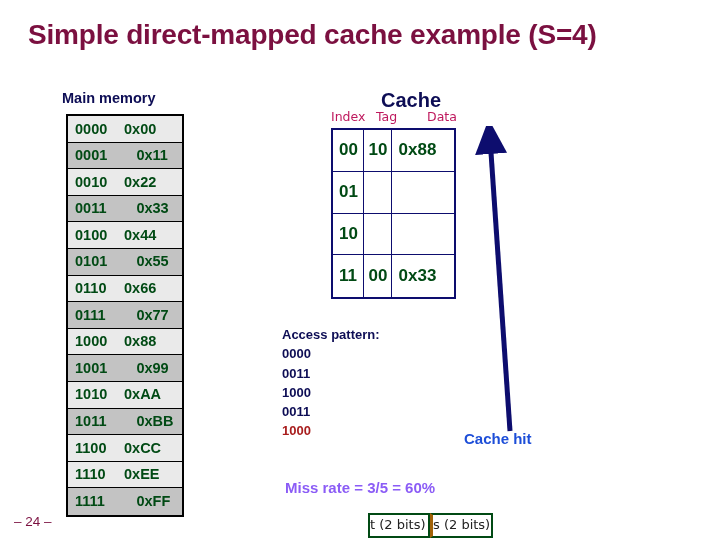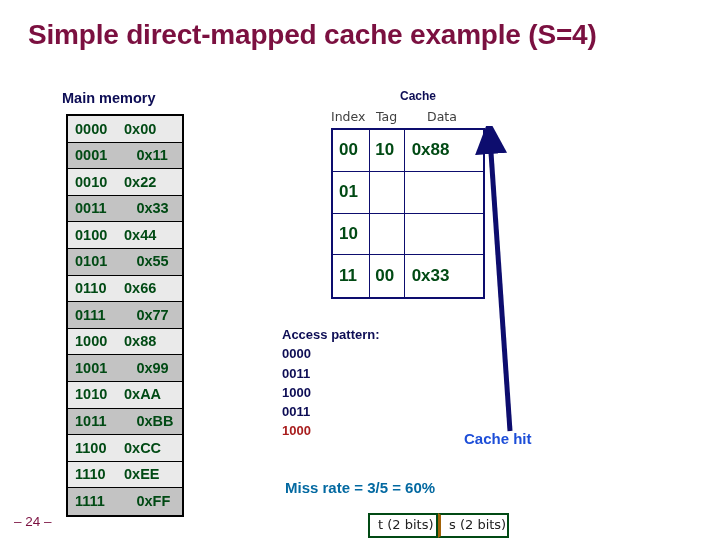--- a/index.html
+++ b/index.html
@@ -32,21 +32,21 @@
 
   
   .caption {
     position: absolute;
     color: #0d0d55;
     font-size: 14.5px;
     font-weight: bold;
     white-space: nowrap;
   }
   #mm-caption { left: 62px; top: 82px; }
-  #cache-caption { left: 400px; top: 81px; font-size: 12px; }
+  #cache-caption { left: 381px; top: 81px; font-size: 20px; }
 
   
   #mem-table {
     position: absolute;
     left: 66px;
     top: 106px;
     width: 114px;
     border: 2px solid #000000;
     box-sizing: content-box;
   }
@@ -67,34 +67,34 @@
   .mem-addr { width: 56px; padding-left: 7px; box-sizing: border-box; }
   .mem-val  { width: 54px; box-sizing: border-box; }
 
   
   #cache-head {
     position: absolute;
     left: 331px;
     top: 101px;
     width: 158px;
     height: 16px;
-    color: #404040;
+    color: #be185d;
     font-size: 12.5px;
     font-family: "DejaVu Sans", sans-serif;
   }
   #cache-head span { position: absolute; top: 0; white-space: nowrap; }
   #ch-index { left: 0px; }
   #ch-tag   { left: 45px; }
   #ch-data  { left: 96px; }
 
   #cache-table {
     position: absolute;
     left: 331px;
     top: 120px;
-    width: 154px;
+    width: 125px;
     height: 171px;
     border: 2px solid #0d0d6e;
     box-sizing: border-box;
   }
   .cache-row {
     display: flex;
     height: 41.75px;
     box-sizing: border-box;
     border-bottom: 1.5px solid #0d0d6e;
     background: #ffffff;
@@ -136,40 +136,40 @@
     color: #1d4ed8;
     font-size: 15px;
     font-weight: bold;
     white-space: nowrap;
   }
 
   #miss-rate {
     position: absolute;
     left: 285px;
     top: 471px;
-    color: #0369a1;
+    color: #8b5cf6;
     font-size: 15px;
     font-weight: bold;
     white-space: nowrap;
   }
 
   
   #bitfields {
     position: absolute;
     left: 368px;
     top: 505px;
     display: flex;
   }
   .bitbox {
     border: 2px solid #014a14;
     background: #ffffff;
     color: #222222;
     font-size: 13px;
     font-family: "DejaVu Sans", sans-serif;
-    padding: 2px 4px 3px 8px;
+    padding: 2px 4px 3px 0;
     height: 16px;
     line-height: 16px;
     box-sizing: content-box;
     white-space: nowrap;
   }
   #bitbox-t { width: 54px; }
   #bitbox-s { width: 54px; border-left: 3px solid #a16207; }
 
   
   #page-num {

